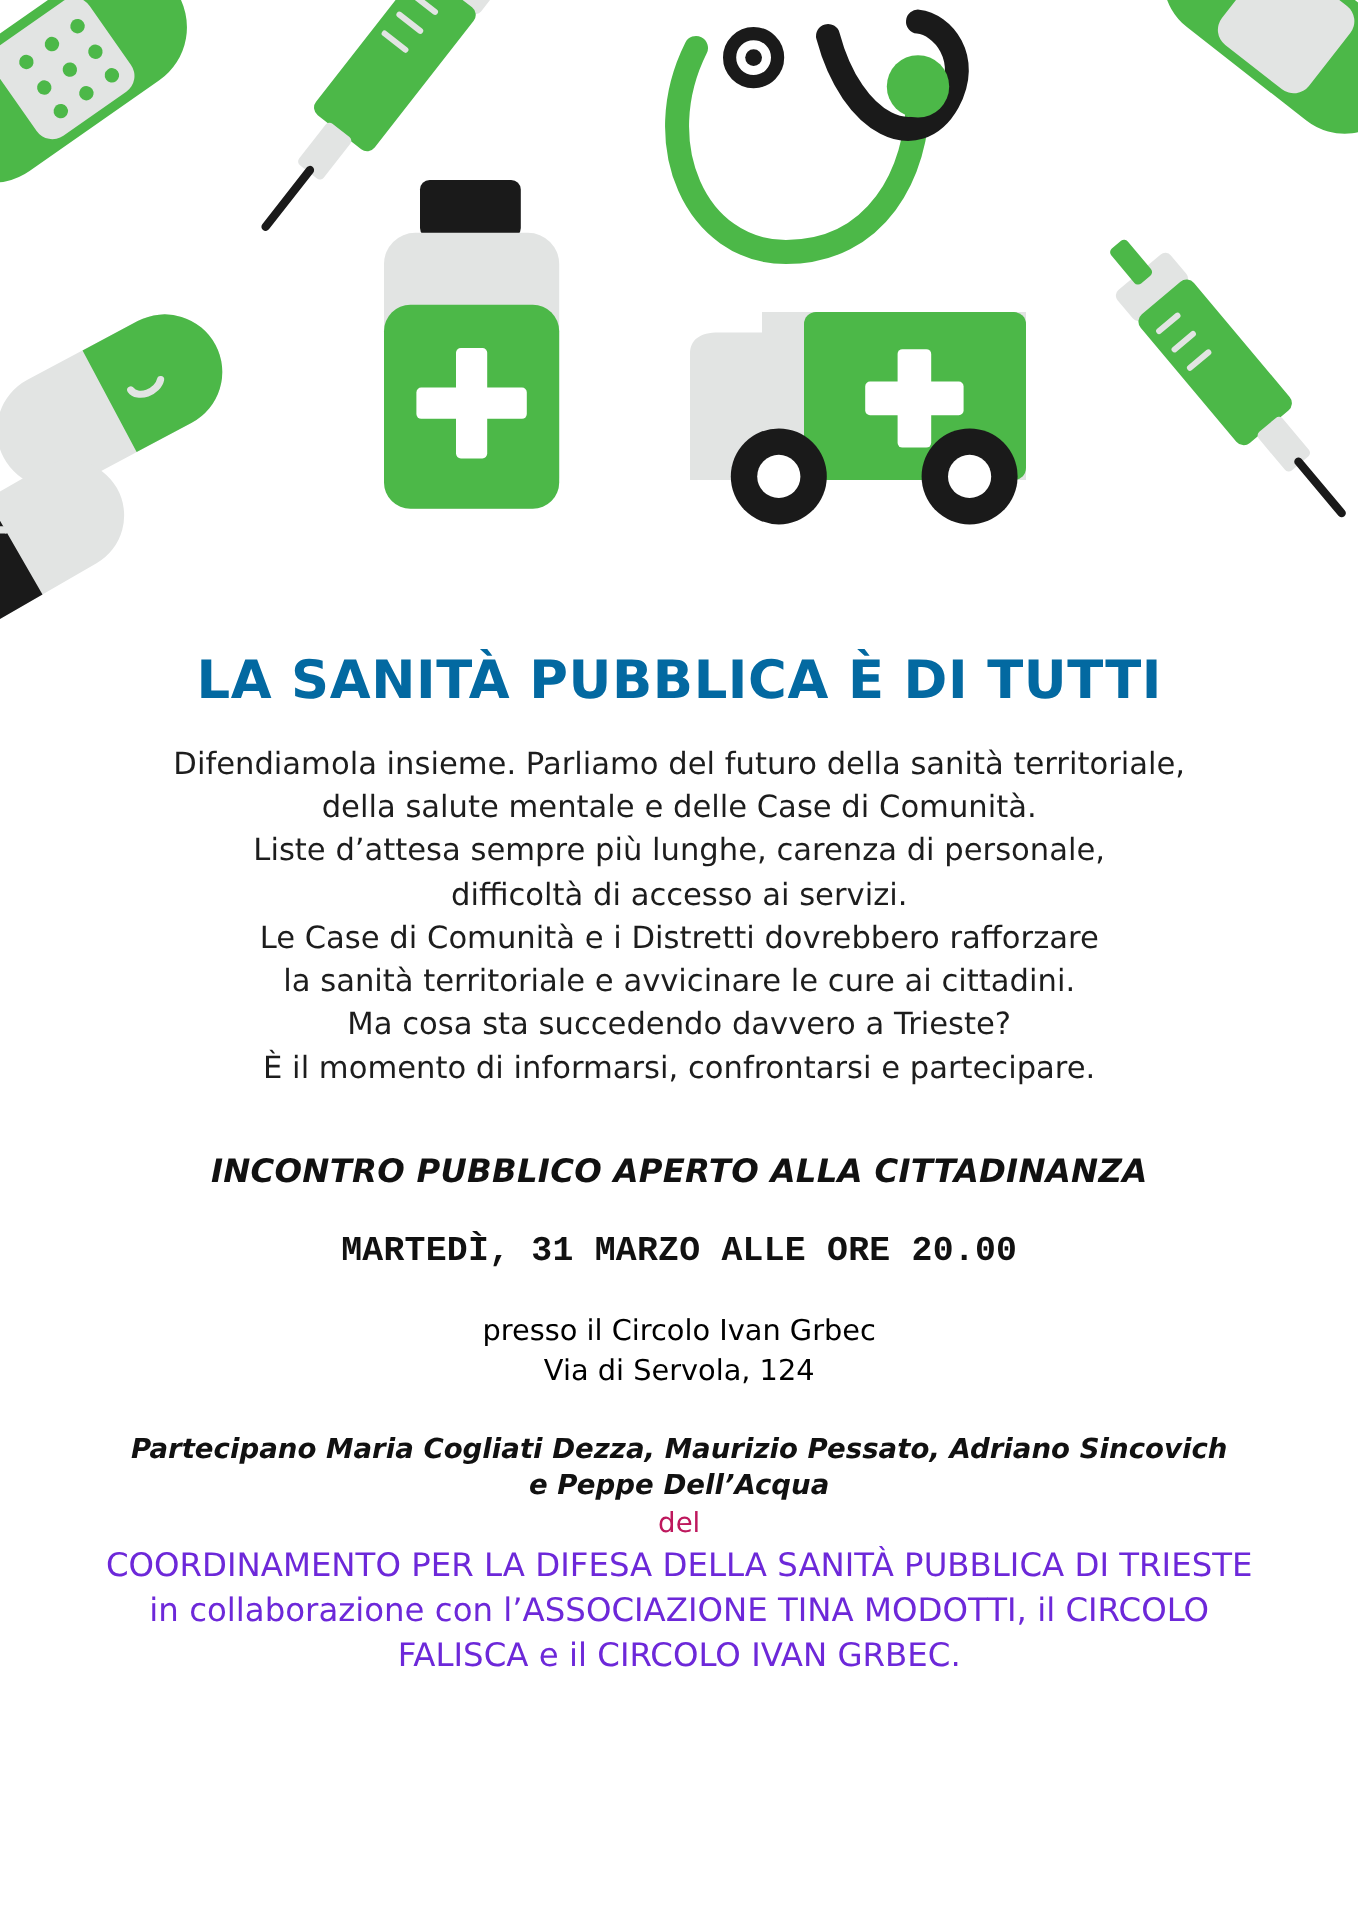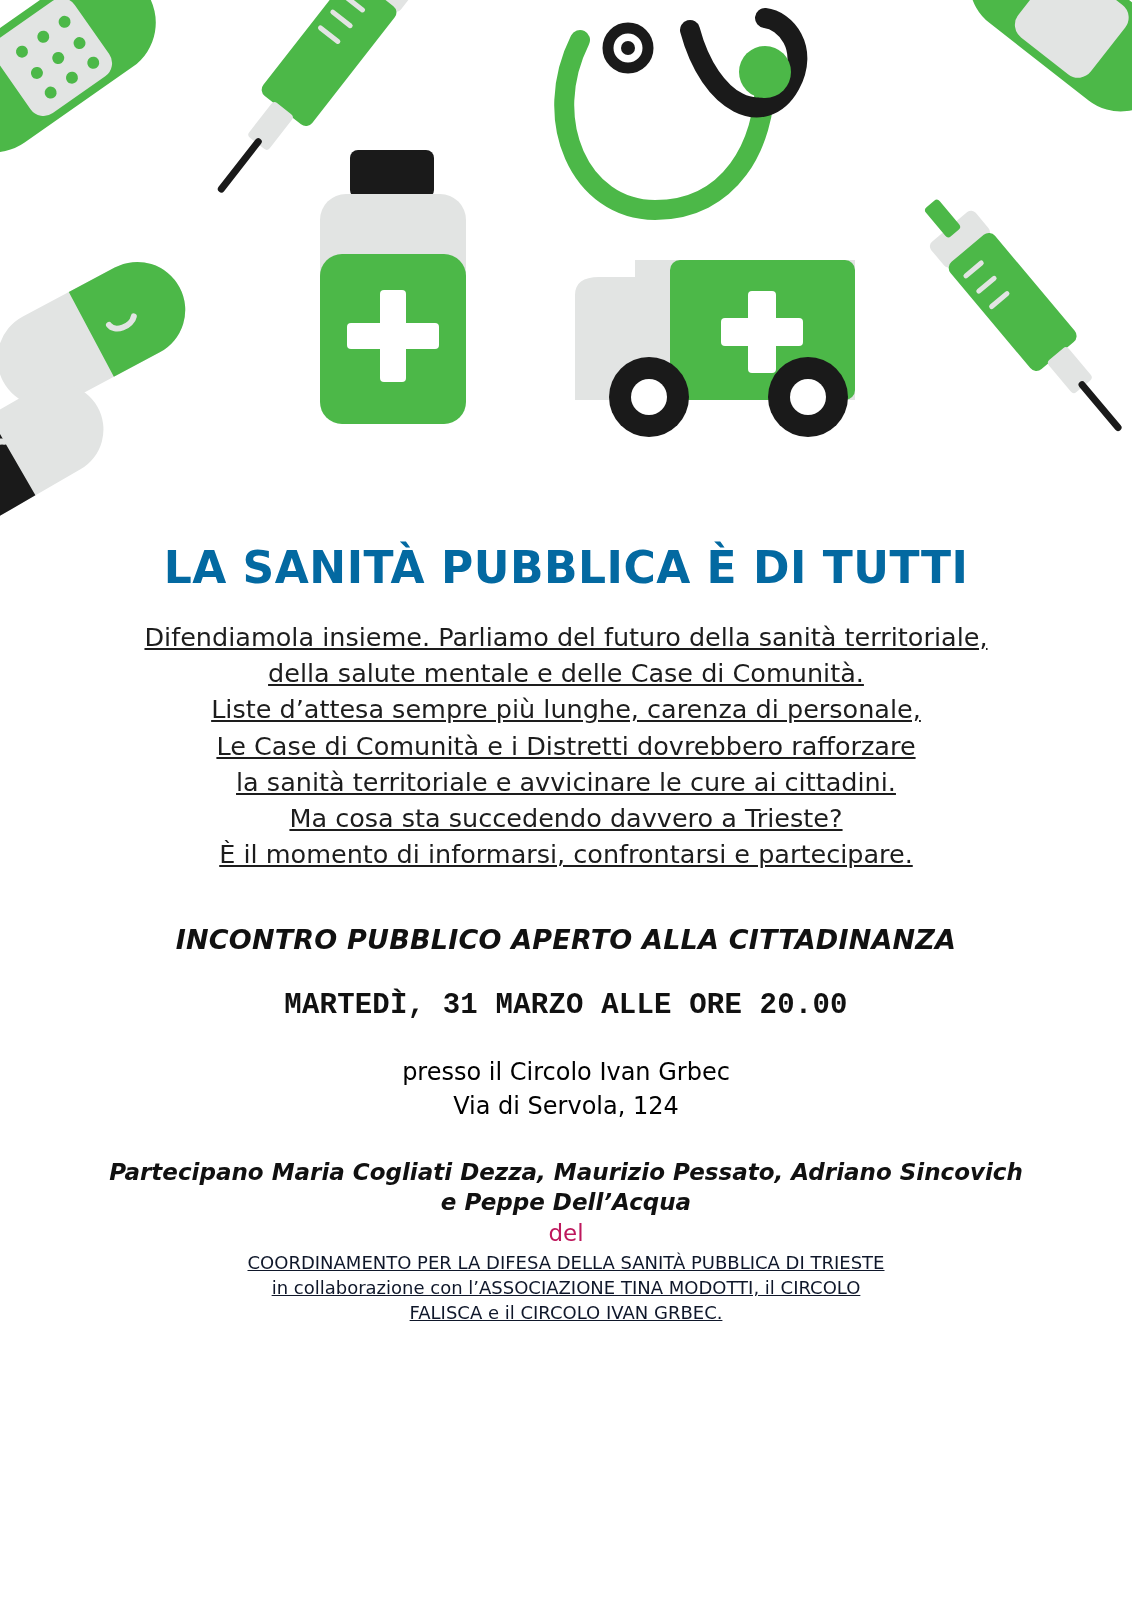--- a/index.html
+++ b/index.html
@@ -42,21 +42,21 @@
     margin: 22px 0 26px 0;
     color: #0369a1;
   }
 
   .intro {
     font-size: 25.5px;
     line-height: 1.42;
     color: #1d1d1d;
     padding: 0 96px;
   }
-  .intro div { white-space: nowrap; text-decoration: underline; }
+  .intro div { white-space: nowrap; }
 
   .spacer-lg { height: 52px; }
   .spacer-md { height: 34px; }
 
   .meeting-line {
     font-size: 27px;
     font-weight: bold;
     letter-spacing: 0.2px;
     color: #111111;
     font-style: italic;
@@ -82,25 +82,24 @@
     line-height: 1.32;
     color: #111111;
     padding: 0 80px;
   }
   .del-line {
     font-size: 23px;
     color: #be185d;
     line-height: 1.4;
   }
   .org-line {
-    font-size: 18px;
+    font-size: 27px;
     line-height: 1.4;
-    color: #0f172a;
+    color: #6d28d9;
     padding: 0 70px;
-    text-decoration: underline;
   }
   .org-line div { white-space: nowrap; }
 </style>
 </head>
 <body>
 
 <div class="art-band">
   <svg width="1132" height="520" viewBox="0 0 1132 520" xmlns="http://www.w3.org/2000/svg" aria-hidden="true">
 
     <g transform="translate(-20,-40) rotate(-35 90 80)">
@@ -197,20 +196,21 @@
 </div>
 
 <div class="content">
 
   <div class="headline">LA SANITÀ PUBBLICA È DI TUTTI</div>
 
   <div class="intro">
     <div>Difendiamola insieme. Parliamo del futuro della sanità territoriale,</div>
     <div>della salute mentale e delle Case di Comunità.</div>
     <div>Liste d’attesa sempre più lunghe, carenza di personale,</div>
+    <div>difficoltà di accesso ai servizi.</div>
     <div>Le Case di Comunità e i Distretti dovrebbero rafforzare</div>
     <div>la sanità territoriale e avvicinare le cure ai cittadini.</div>
     <div>Ma cosa sta succedendo davvero a Trieste?</div>
     <div>È il momento di informarsi, confrontarsi e partecipare.</div>
   </div>
 
   <div class="spacer-lg"></div>
 
   <div class="meeting-line">INCONTRO PUBBLICO APERTO ALLA CITTADINANZA</div>
 

